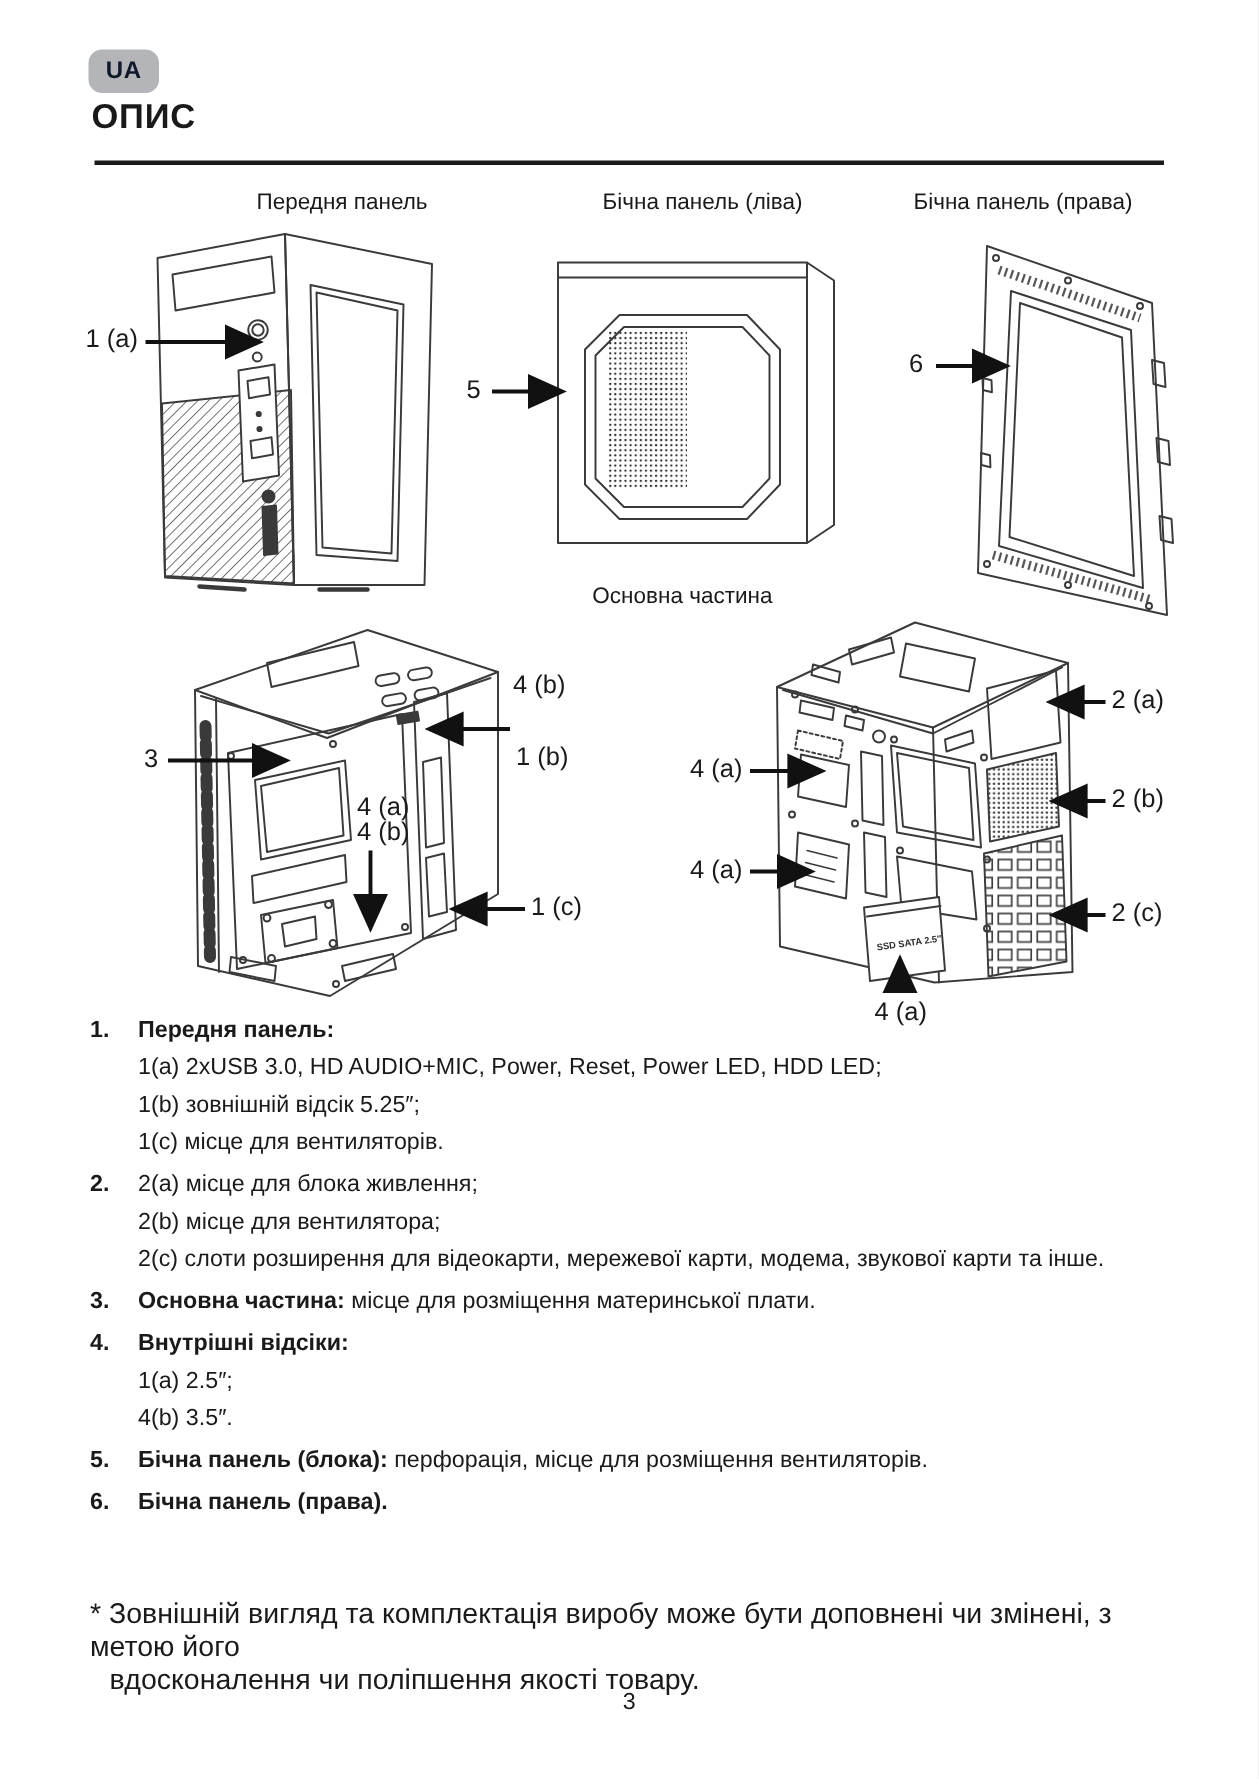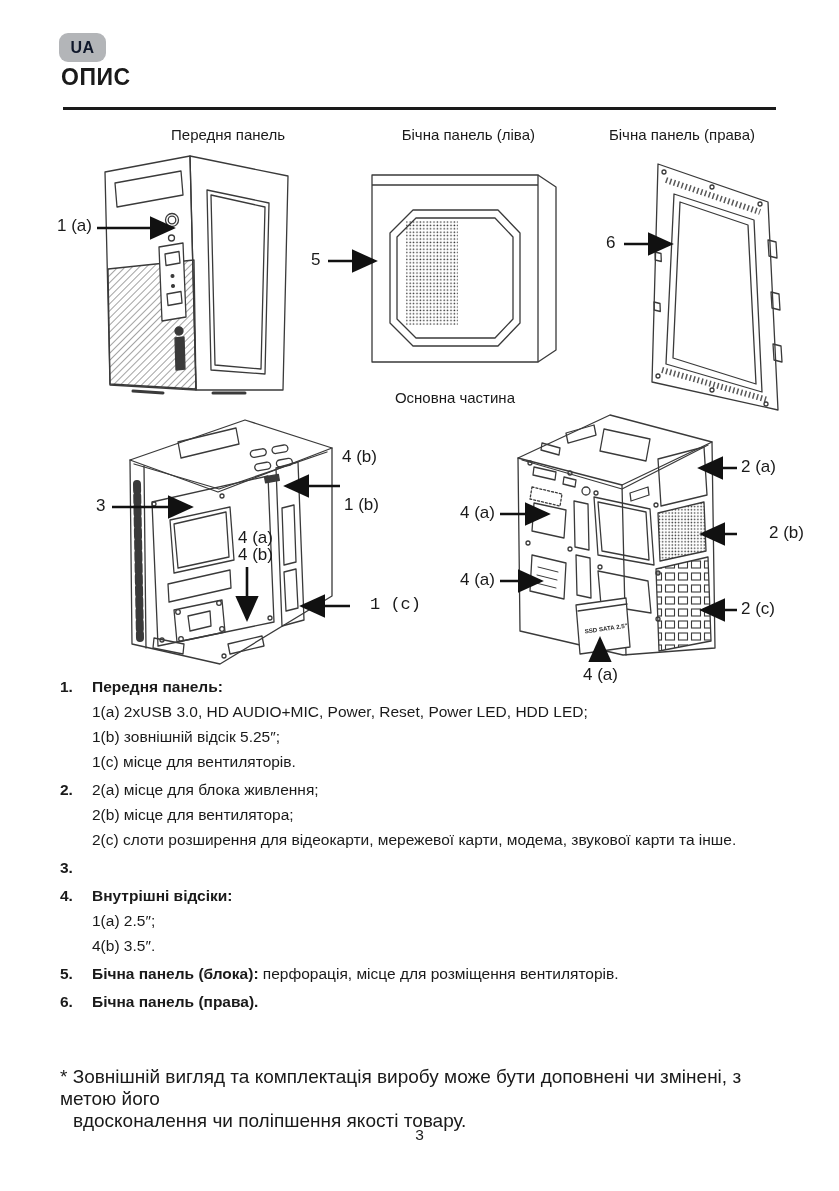--- a/index.html
+++ b/index.html
@@ -236,24 +236,24 @@
 
   <div>
       <div class="callout" style="left: 57px; top: 217px;">1 (a)</div>
       <div class="callout" style="left: 311px; top: 251px;">5</div>
       <div class="callout" style="left: 606px; top: 234px;">6</div>
       <div class="callout" style="left: 342px; top: 448px;">4 (b)</div>
       <div class="callout" style="left: 344px; top: 496px;">1 (b)</div>
       <div class="callout" style="left: 96px; top: 497px;">3</div>
       <div class="callout" style="left: 238px; top: 529px;">4 (a)</div>
       <div class="callout" style="left: 238px; top: 546px;">4 (b)</div>
-      <div class="callout" style="left: 370px; top: 596px; font-family: Liberation Mono, monospace;">1 (c)</div>
+      <div class="callout" style="left: 354px; top: 596px;">1 (c)</div>
       <div class="callout" style="left: 741px; top: 458px;">2 (a)</div>
       <div class="callout" style="left: 460px; top: 504px;">4 (a)</div>
-      <div class="callout" style="left: 741px; top: 524px; margin-left: 28px;">2 (b)</div>
+      <div class="callout" style="left: 741px; top: 524px;">2 (b)</div>
       <div class="callout" style="left: 460px; top: 571px;">4 (a)</div>
       <div class="callout" style="left: 741px; top: 600px;">2 (c)</div>
       <div class="callout" style="left: 583px; top: 666px;">4 (a)</div>
     </div>
 
   <div class="desc-list">
       <div class="item">
         <div class="num">1.</div>
         <div class="body">
           <div><span class="head">Передня панель:</span></div>
@@ -265,20 +265,23 @@
       <div class="item">
         <div class="num">2.</div>
         <div class="body">
           <div>2(a) місце для блока живлення;</div>
           <div>2(b) місце для вентилятора;</div>
           <div>2(c) слоти розширення для відеокарти, мережевої карти, модема, звукової карти та інше.</div>
         </div>
       </div>
       <div class="item">
         <div class="num">3.</div>
+        <div class="body">
+          <div><span class="head">Основна частина:</span><span> місце для розміщення материнської плати.</span></div>
+        </div>
       </div>
       <div class="item">
         <div class="num">4.</div>
         <div class="body">
           <div><span class="head">Внутрішні відсіки:</span></div>
           <div>1(a) 2.5″;</div>
           <div>4(b) 3.5″.</div>
         </div>
       </div>
       <div class="item">

